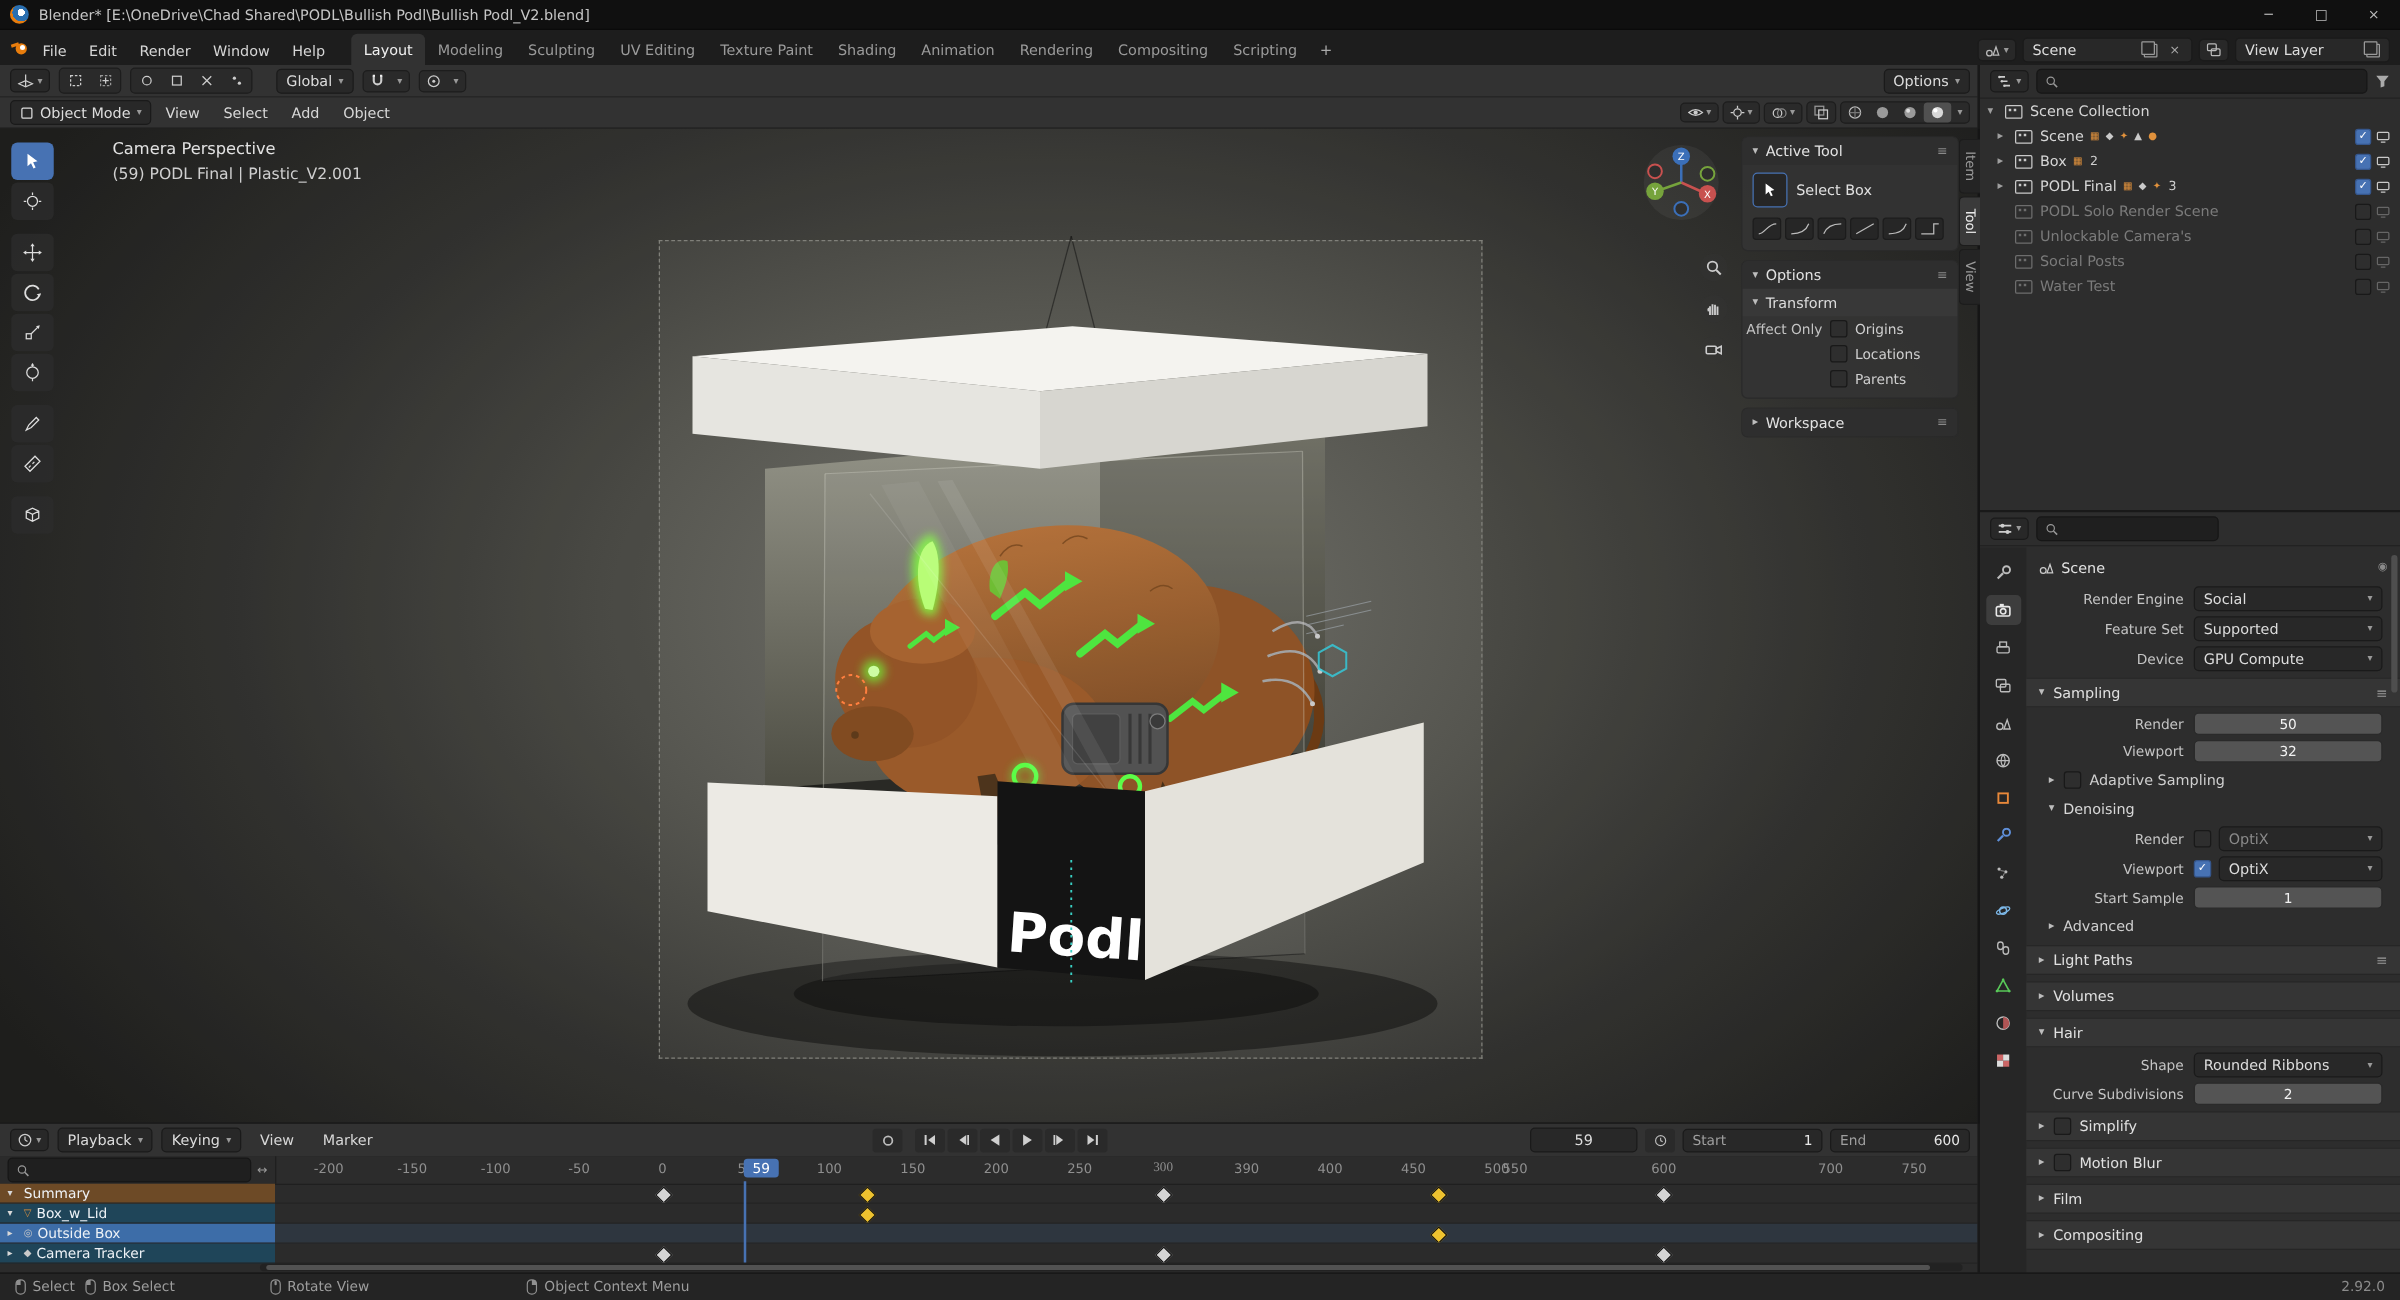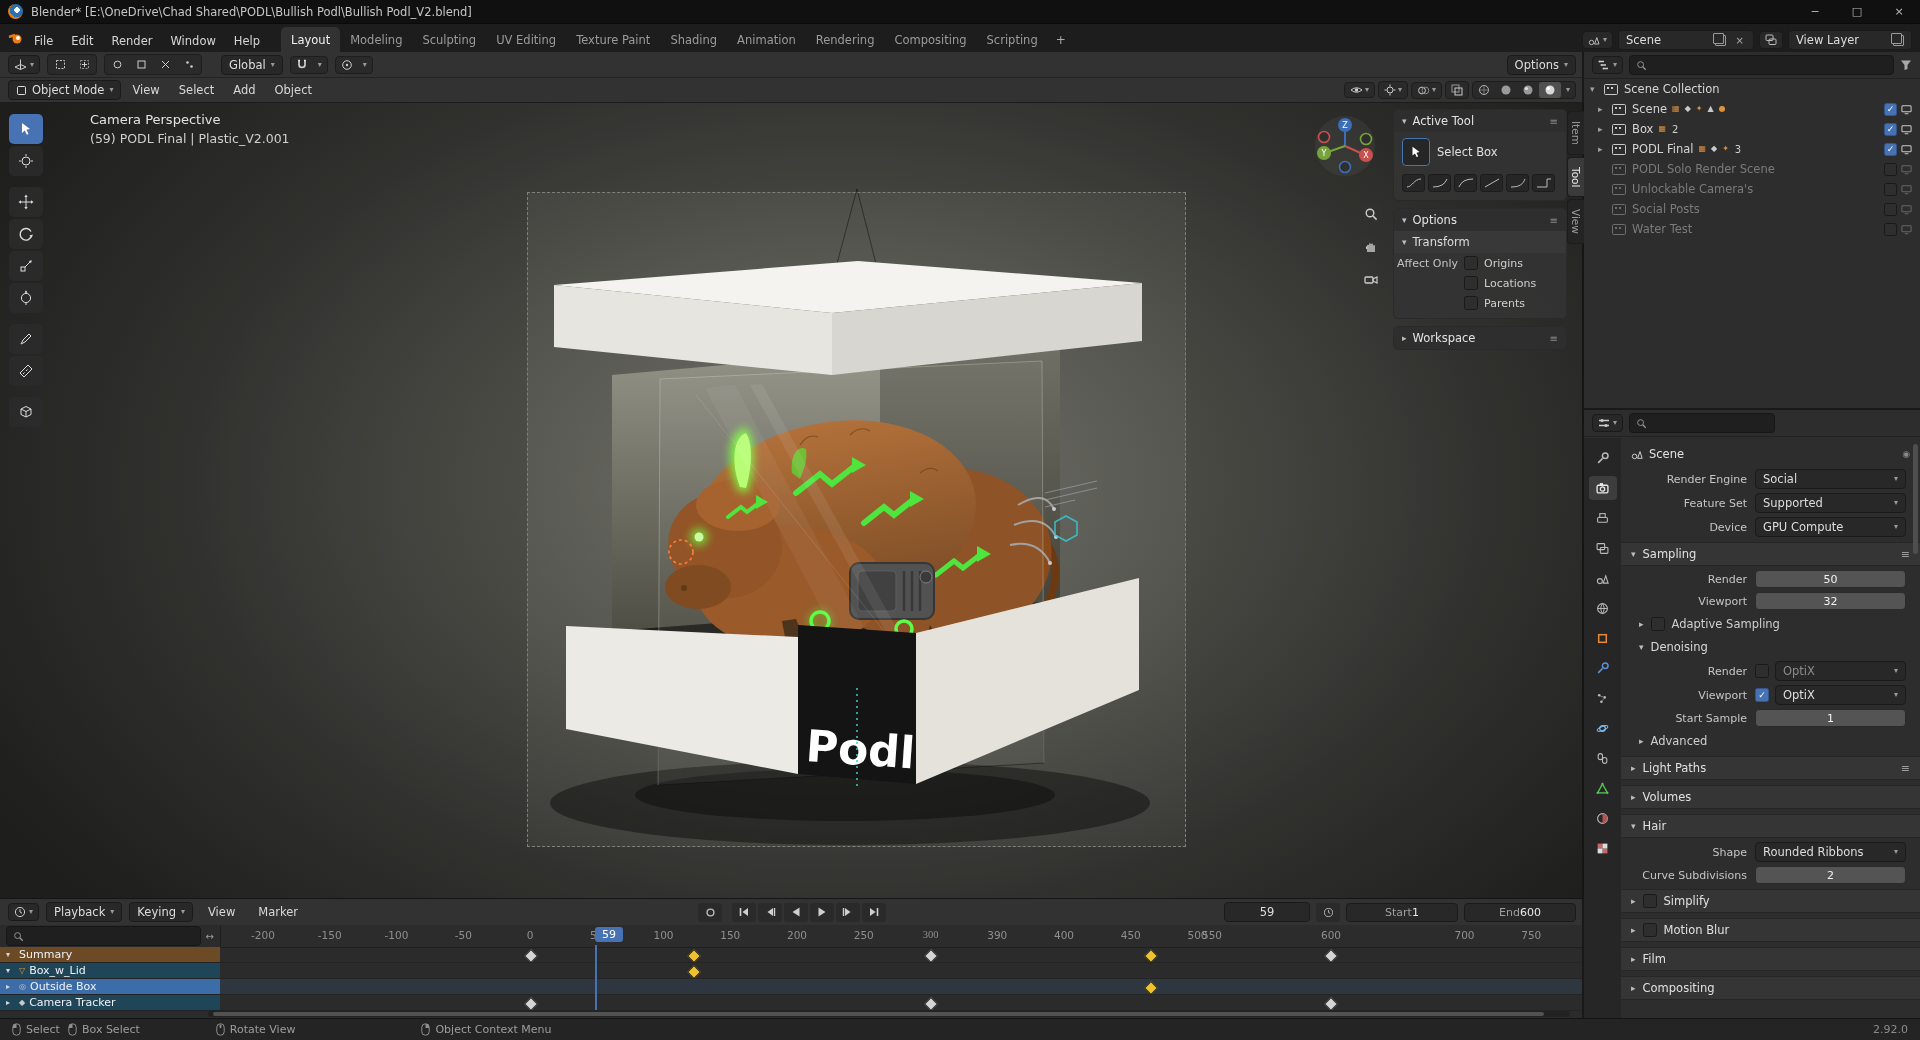--- a/index.html
+++ b/index.html
@@ -118,21 +118,21 @@
   .sec-menu{margin-left:auto;color:#9a9a9a;font-size:11px}
   .pcollapse{display:flex;align-items:center;gap:7px;padding:3px 10px 3px 18px;color:#cfcfcf;font-size:11.5px;margin-top:2px}
   #props-scroll{position:absolute;right:2px;top:34px;width:5px;height:110px;background:#4e4e4e;border-radius:3px}
   
   #timeline{position:absolute;left:0;right:0;bottom:0;height:120px;background:#2b2b2b;border-top:1px solid #191919}
   #tl-header{height:26px;display:flex;align-items:center;padding:0 8px;gap:7px;background:#323232;border-bottom:1px solid #202020;position:relative}
   #transport{position:absolute;left:50%;transform:translateX(-50%);display:flex;align-items:center;gap:2px}
   .trbtn{width:24px;height:19px;display:flex;align-items:center;justify-content:center;border-radius:3px;background:#2a2a2a}
   .tl-rightfields{margin-left:auto;display:flex;align-items:center;gap:6px}
   .framefield{width:70px;justify-content:center}
-  .rangefield{display:flex;justify-content:center;align-items:center;width:96px;background:#282828;border:1px solid #1a1a1a;border-radius:4px;padding:2px 7px;font-size:11px}
+  .rangefield{display:flex;justify-content:space-between;align-items:center;width:96px;background:#282828;border:1px solid #1a1a1a;border-radius:4px;padding:2px 7px;font-size:11px}
   .rangefield .rl{color:#9f9f9f}.rangefield .rv{color:#e8e8e8}
   #tl-body{position:absolute;top:26px;left:0;right:0;bottom:0}
   #ruler-row{display:flex;height:22px;border-bottom:1px solid #1f1f1f;background:#2c2c2c}
   #ruler-left{width:208px;flex:none;display:flex;align-items:center;gap:5px;padding:0 6px;background:#2b2b2b;border-right:1px solid #1f1f1f}
   #ruler-area{flex:1;position:relative;overflow:hidden}
   .tick{position:absolute;top:4px;transform:translateX(-50%);color:#8f8f8f;font-size:10.5px}
   #channels{position:absolute;top:22px;left:0;right:0}
   .ch-row{display:flex;height:16px}
   .ch-left{width:208px;flex:none;display:flex;align-items:center;gap:4px;padding:0 6px;font-size:11px;color:#eef2f6;border-bottom:1px solid #232323}
   .ch-left.t-summary{background:#6d4a26}

